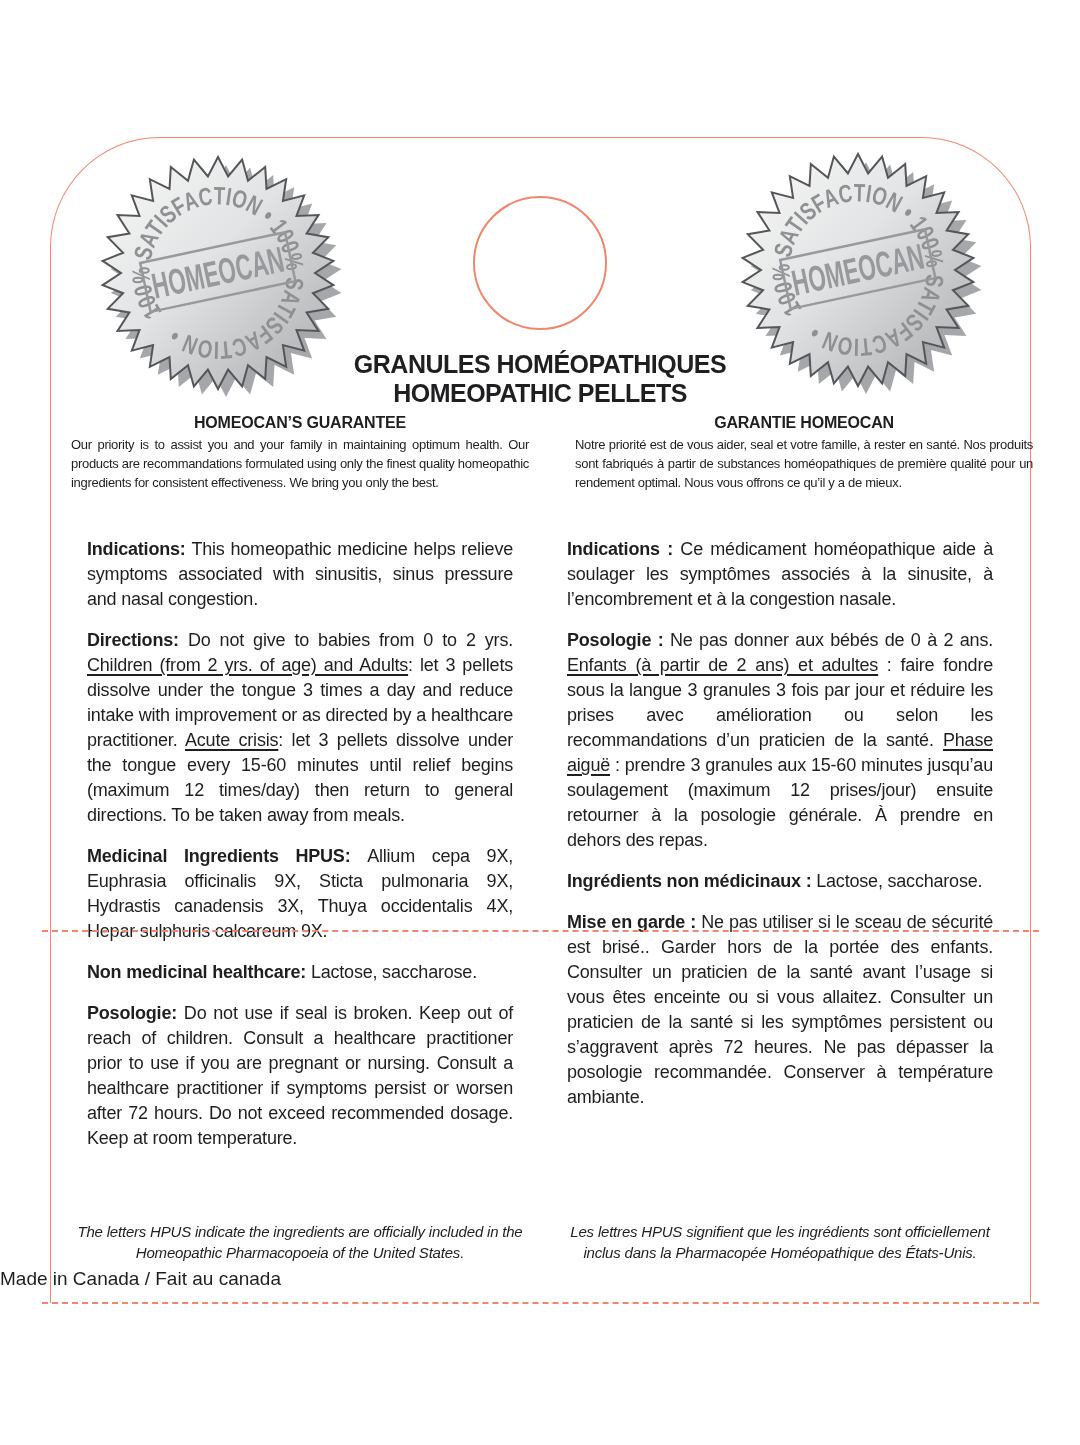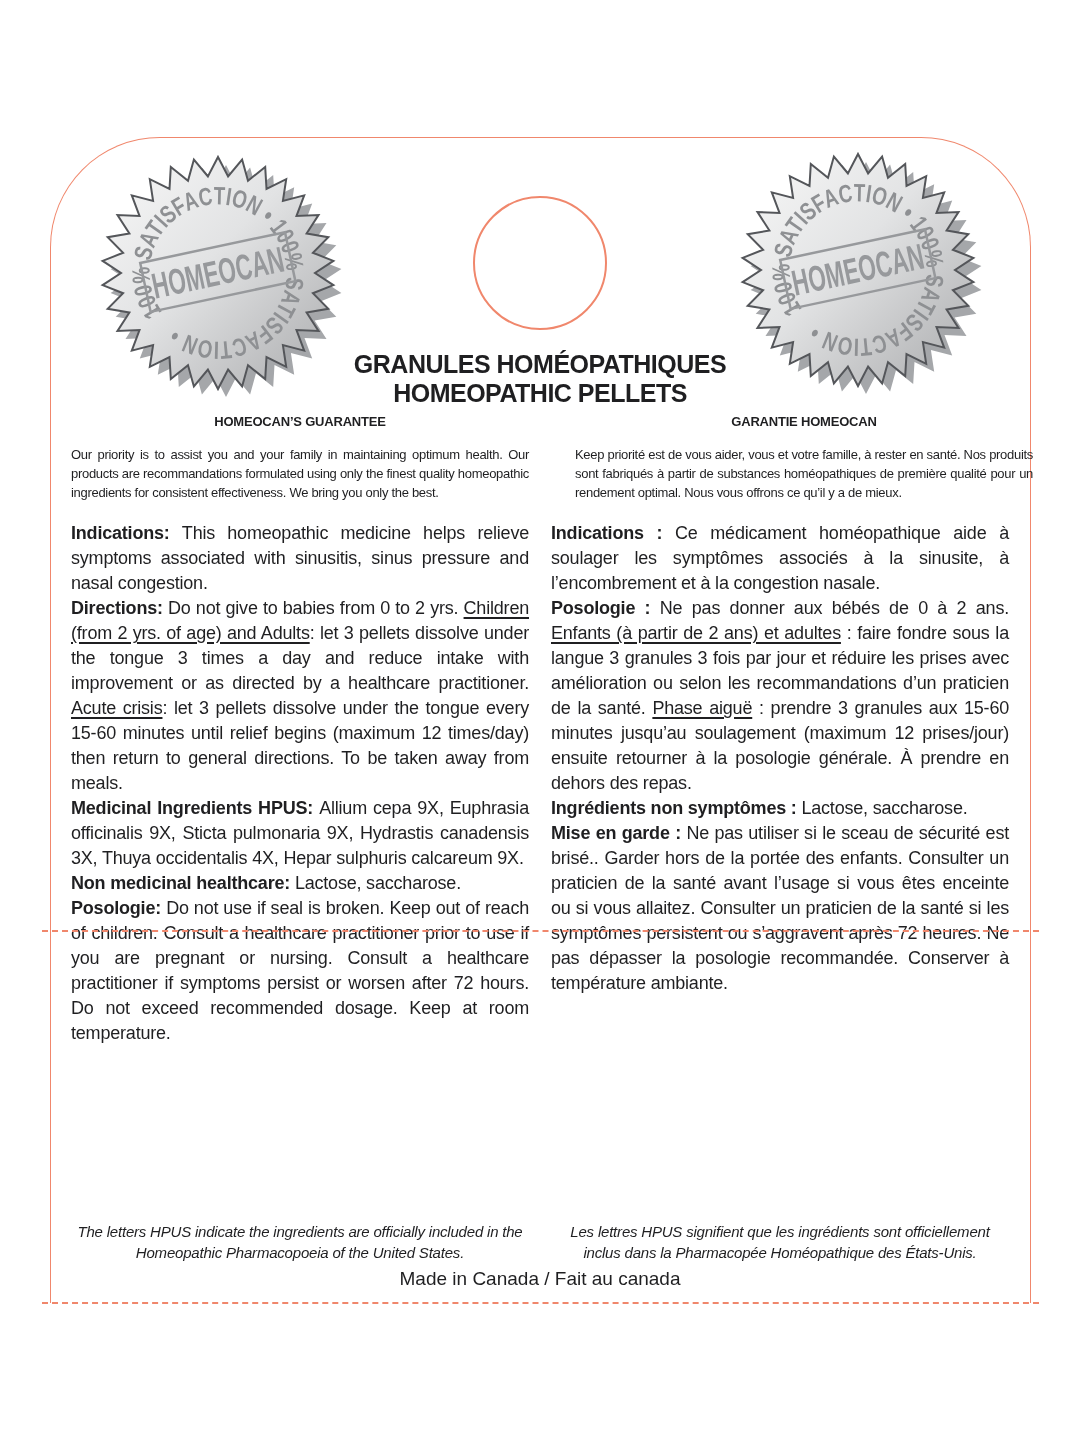--- a/index.html
+++ b/index.html
@@ -26,38 +26,38 @@
   .seal-right{left:733px;top:145px}
   .ring-text{font-family:"Liberation Sans",sans-serif;font-weight:bold;font-size:25px;fill:#8e9093}
   .seal-center{font-family:"Liberation Sans",sans-serif;font-weight:bold;font-size:36px;fill:#97999c}
   .title{
     position:absolute;left:0;top:350px;width:1080px;text-align:center;
     font-weight:bold;font-size:25px;line-height:29px;letter-spacing:-0.5px;
   }
   .guarantee{position:absolute;top:414px;width:458px}
   .g-en{left:71px}
   .g-fr{left:575px}
-  .g-h{text-align:center;font-weight:bold;font-size:13px;margin-bottom:16px;letter-spacing:-0.2px}
+  .g-h{text-align:center;font-weight:bold;font-size:16px;margin-bottom:3px;letter-spacing:-0.2px}
   .g-b{font-size:13px;line-height:19px;text-align:justify;letter-spacing:-0.3px}
   .sections{
     position:absolute;top:521px;width:458px;
     font-size:18px;line-height:25px;text-align:justify;letter-spacing:-0.2px;
   }
   .sections-en{left:71px}
   .sections-fr{left:551px}
-  .sections p{margin:0}
+  .sections p{margin:16px}
   .sections .b{font-weight:bold}
   .sections .u{text-decoration:underline;text-underline-offset:3px;text-decoration-thickness:1.5px}
   .fn{
     position:absolute;top:1221px;width:458px;text-align:center;
     font-style:italic;font-size:15px;line-height:21px;letter-spacing:-0.2px;
   }
   .fn-en{left:71px}
   .fn-fr{left:551px}
-  .madein{position:absolute;top:1268px;left:0;width:1080px;text-align:center;font-size:19px}
+  .madein{position:absolute;top:1268px;left:0;width:1080px;text-align:left;font-size:19px}
 </style>
 </head>
 <body>
 
 <div class="card"></div>
 
 <svg class="seal seal-left" viewBox="0 0 250 250" aria-hidden="true">
   <defs>
     <linearGradient id="gA" x1="0" y1="0" x2="1" y2="1">
       <stop offset="0" stop-color="#f8f8f8"></stop>
@@ -100,34 +100,34 @@
   <div>HOMEOPATHIC PELLETS</div>
 </div>
 
 <div class="guarantee g-en">
   <div class="g-h">HOMEOCAN’S GUARANTEE</div>
   <div class="g-b">Our priority is to assist you and your family in maintaining optimum health. Our products are recommandations formulated using only the finest quality homeopathic ingredients for consistent effectiveness. We bring you only the best.</div>
 </div>
 
 <div class="guarantee g-fr">
   <div class="g-h">GARANTIE HOMEOCAN</div>
-  <div class="g-b">Keep priorité est de vous aider, vous et votre famille, à rester en santé. Nos produits sont fabriqués à partir de substances homéopathiques de première qualité pour un rendement optimal. Nous vous offrons ce qu’il y a de mieux.</div>
+  <div class="g-b">Notre priorité est de vous aider, seal et votre famille, à rester en santé. Nos produits sont fabriqués à partir de substances homéopathiques de première qualité pour un rendement optimal. Nous vous offrons ce qu’il y a de mieux.</div>
 </div>
 
 <div id="sections-en" class="sections sections-en">
     <p><span class="b">Indications: </span><span>This homeopathic medicine helps relieve symptoms associated with sinusitis, sinus pressure and nasal congestion.</span></p>
     <p><span class="b">Directions: </span><span>Do not give to babies from 0 to 2 yrs. </span><span class="u">Children (from 2 yrs. of age) and Adults</span><span>: let 3 pellets dissolve under the tongue 3 times a day and reduce intake with improvement or as directed by a healthcare practitioner. </span><span class="u">Acute crisis</span><span>: let 3 pellets dissolve under the tongue every 15-60 minutes until relief begins (maximum 12 times/day) then return to general directions. To be taken away from meals.</span></p>
     <p><span class="b">Medicinal Ingredients HPUS: </span><span>Allium cepa 9X, Euphrasia officinalis 9X, Sticta pulmonaria 9X, Hydrastis canadensis 3X, Thuya occidentalis 4X, Hepar sulphuris calcareum 9X.</span></p>
     <p><span class="b">Non medicinal healthcare: </span><span>Lactose, saccharose.</span></p>
     <p><span class="b">Posologie: </span><span>Do not use if seal is broken. Keep out of reach of children. Consult a healthcare practitioner prior to use if you are pregnant or nursing. Consult a healthcare practitioner if symptoms persist or worsen after 72 hours. Do not exceed recommended dosage. Keep at room temperature.</span></p>
   </div>
 <div id="sections-fr" class="sections sections-fr">
     <p><span class="b">Indications : </span><span>Ce médicament homéopathique aide à soulager les symptômes associés à la sinusite, à l’encombrement et à la congestion nasale.</span></p>
     <p><span class="b">Posologie : </span><span>Ne pas donner aux bébés de 0 à 2 ans. </span><span class="u">Enfants (à partir de 2 ans) et adultes</span><span> : faire fondre sous la langue 3 granules 3 fois par jour et réduire les prises avec amélioration ou selon les recommandations d’un praticien de la santé. </span><span class="u">Phase aiguë</span><span> : prendre 3 granules aux 15-60 minutes jusqu’au soulagement (maximum 12 prises/jour) ensuite retourner à la posologie générale. À prendre en dehors des repas.</span></p>
-    <p><span class="b">Ingrédients non symptômes : </span><span>Lactose, saccharose.</span></p>
+    <p><span class="b">Ingrédients non médicinaux : </span><span>Lactose, saccharose.</span></p>
     <p><span class="b">Mise en garde : </span><span>Ne pas utiliser si le sceau de sécurité est brisé.. Garder hors de la portée des enfants. Consulter un praticien de la santé avant l’usage si vous êtes enceinte ou si vous allaitez. Consulter un praticien de la santé si les symptômes persistent ou s’aggravent après 72 heures. Ne pas dépasser la posologie recommandée. Conserver à température ambiante.</span></p>
   </div>
 
 <div class="dash dash1"></div>
 
 <div class="fn fn-en">The letters HPUS indicate the ingredients are officially included in the Homeopathic Pharmacopoeia of the United States.</div>
 <div class="fn fn-fr">Les lettres HPUS signifient que les ingrédients sont officiellement inclus dans la Pharmacopée Homéopathique des États-Unis.</div>
 
 <div class="madein">Made in Canada / Fait au canada</div>
 

